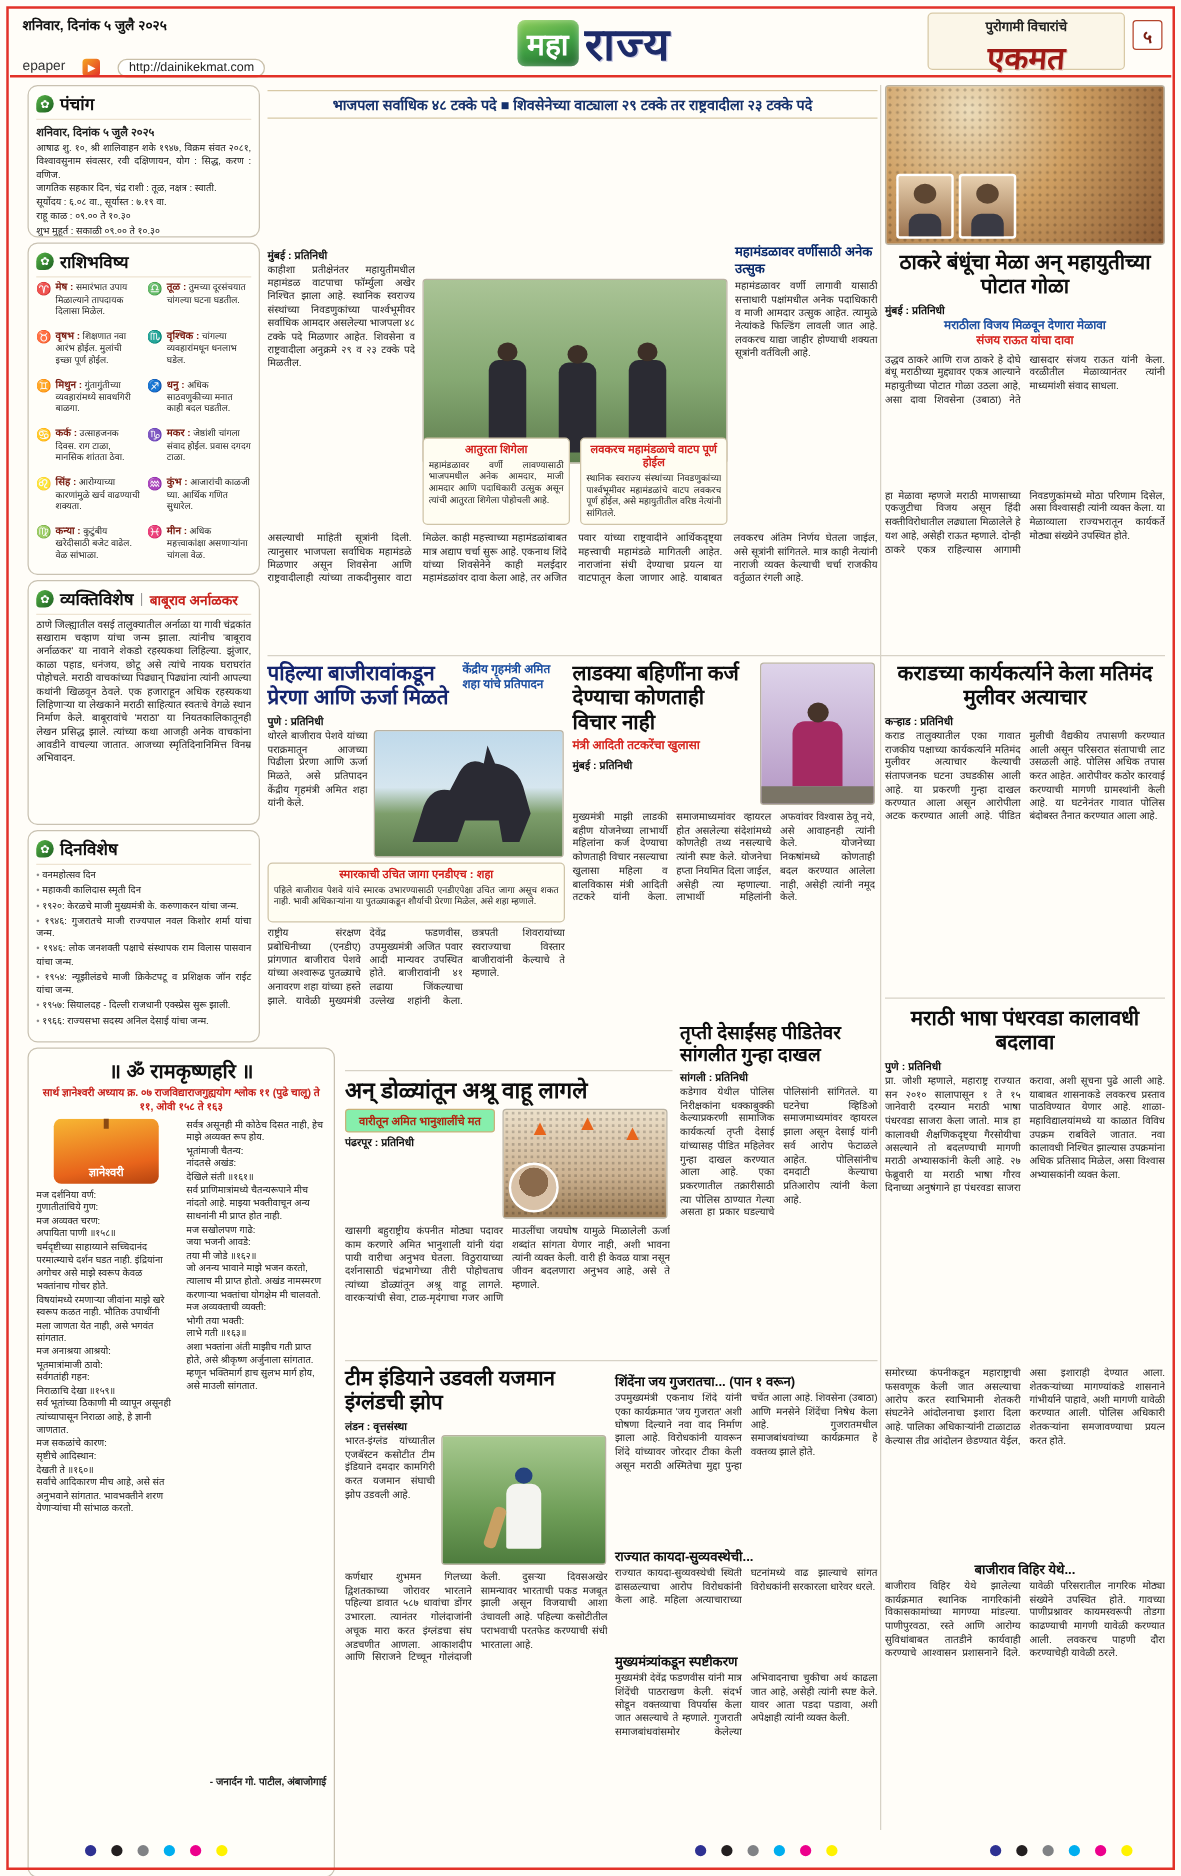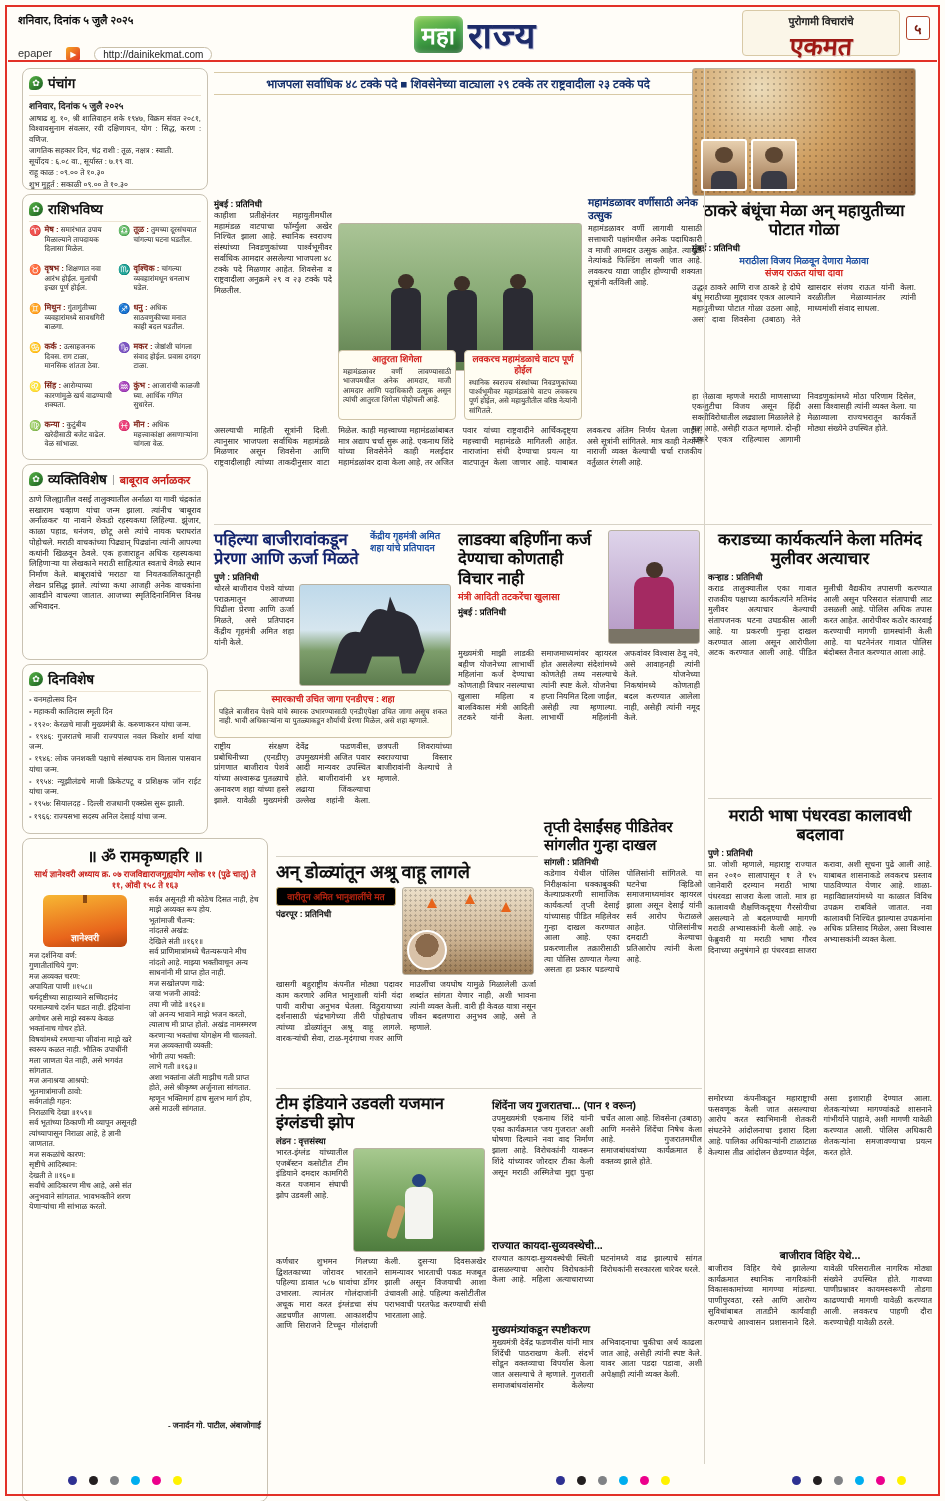--- a/index.html
+++ b/index.html
@@ -71,21 +71,21 @@
   .h-lead{font-size:37px;font-weight:bold;color:#e3231e;text-align:center;line-height:1.1;letter-spacing:-0.5px;}
   .deck{font-size:11.5px;font-weight:bold;color:#15306b;text-align:center;border-top:1px solid #d8c9a6;
       border-bottom:1px solid #d8c9a6;padding:3px 0;margin-top:4px;}
   .h2{font-size:16.5px;font-weight:bold;color:#0e0e0e;line-height:1.18;}
   .h2c{text-align:center;}
   .h2-navy{color:#14246e;}
   .h3{font-size:15px;font-weight:bold;color:#0e0e0e;line-height:1.2;}
   .subhead-navy{font-size:10.5px;font-weight:bold;color:#0a2a6b;line-height:1.25;margin-bottom:2px;}
   .kicker-blue{color:#1c4ea0;font-weight:bold;font-size:9.5px;line-height:1.3;}
   .kicker-red{color:#d6261f;font-weight:bold;font-size:9.5px;line-height:1.3;}
-  .kicker-box{border:1px solid #c9b27a;background:#000000;border-radius:3px;padding:2px 4px;
+  .kicker-box{border:1px solid #c9b27a;background:#86efac;border-radius:3px;padding:2px 4px;
       font-size:9px;font-weight:bold;color:#b3230f;text-align:center;}
   .crosshead{font-weight:bold;font-size:10.5px;margin:4px 0 2px;color:#101010;}
   .subbox{border:1px solid #cfc4a8;border-radius:4px;padding:3px 4px;background:#fffdf2;box-sizing:border-box;overflow:hidden;}
   .subbox-title{color:#d21f1b;font-weight:bold;font-size:9px;text-align:center;margin-bottom:2px;line-height:1.2;}
 
   
   .photo{border-radius:3px;overflow:hidden;position:relative;background:#cfcabd;border:1px solid #b9b2a2;box-sizing:border-box;}
   .ph-lead{background:linear-gradient(180deg,#aac496 0%,#85a872 55%,#5e7d4e 100%);}
   .fig{position:absolute;bottom:10px;width:30px;height:72px;background:#2b2b33;border-radius:8px 8px 2px 2px;}
   .fig::before{content:"";position:absolute;top:-14px;left:7px;width:16px;height:15px;border-radius:50%;background:#3d2f27;}
@@ -301,21 +301,21 @@
       <div class="subbox-title">लवकरच महामंडळाचे वाटप पूर्ण होईल</div>
       <div class="t7 clip" style="height:40px;">स्थानिक स्वराज्य संस्थांच्या निवडणुकांच्या पार्श्वभूमीवर महामंडळांचे वाटप लवकरच पूर्ण होईल, असे महायुतीतील वरिष्ठ नेत्यांनी सांगितले.</div>
     </div>
     <div class="abs subbox" style="left:124px;top:282px;width:118px;height:70px;">
       <div class="subbox-title">आतुरता शिगेला</div>
       <div class="t7 clip" style="height:48px;">महामंडळावर वर्णी लावण्यासाठी भाजपमधील अनेक आमदार, माजी आमदार आणि पदाधिकारी उत्सुक असून त्यांची आतुरता शिगेला पोहोचली आहे.</div>
     </div>
     <div class="abs t8 cols4 clip" style="left:0;top:358px;width:488px;height:92px;">असल्याची माहिती सूत्रांनी दिली. त्यानुसार भाजपला सर्वाधिक महामंडळे मिळणार असून शिवसेना आणि राष्ट्रवादीलाही त्यांच्या ताकदीनुसार वाटा मिळेल. काही महत्त्वाच्या महामंडळांबाबत मात्र अद्याप चर्चा सुरू आहे. एकनाथ शिंदे यांच्या शिवसेनेने काही मलईदार महामंडळांवर दावा केला आहे, तर अजित पवार यांच्या राष्ट्रवादीने आर्थिकदृष्ट्या महत्त्वाची महामंडळे मागितली आहेत. नाराजांना संधी देण्याचा प्रयत्न या वाटपातून केला जाणार आहे. याबाबत लवकरच अंतिम निर्णय घेतला जाईल, असे सूत्रांनी सांगितले. मात्र काही नेत्यांनी नाराजी व्यक्त केल्याची चर्चा राजकीय वर्तुळात रंगली आहे.</div>
   </div>
 
-  <div class="abs" style="left:692px;top:68px;width:224px;height:450px;">
+  <div class="abs" style="left:708px;top:68px;width:224px;height:450px;">
     <div class="photo ph-crowd" style="width:224px;height:128px;">
       <div class="inset" style="left:8px;"></div>
       <div class="inset" style="left:58px;"></div>
     </div>
     <div class="h2 h2c" style="margin-top:5px;">ठाकरे बंधूंचा मेळा अन् महायुतीच्या पोटात गोळा</div>
     <div class="byline">मुंबई : प्रतिनिधी</div>
     <div class="kicker-blue" style="text-align:center;">मराठीला विजय मिळवून देणारा मेळावा</div>
     <div class="kicker-red" style="text-align:center;margin-bottom:3px;">संजय राऊत यांचा दावा</div>
     <div class="t8 cols2 clip" style="height:105px;">उद्धव ठाकरे आणि राज ठाकरे हे दोघे बंधू मराठीच्या मुद्द्यावर एकत्र आल्याने महायुतीच्या पोटात गोळा उठला आहे, असा दावा शिवसेना (उबाठा) नेते खासदार संजय राऊत यांनी केला. वरळीतील मेळाव्यानंतर त्यांनी माध्यमांशी संवाद साधला.</div>
     <div class="t8 cols2 clip" style="height:110px;margin-top:4px;">हा मेळावा म्हणजे मराठी माणसाच्या एकजुटीचा विजय असून हिंदी सक्तीविरोधातील लढ्याला मिळालेले हे यश आहे, असेही राऊत म्हणाले. दोन्ही ठाकरे एकत्र राहिल्यास आगामी निवडणुकांमध्ये मोठा परिणाम दिसेल, असा विश्वासही त्यांनी व्यक्त केला. या मेळाव्याला राज्यभरातून कार्यकर्ते मोठ्या संख्येने उपस्थित होते.</div>

